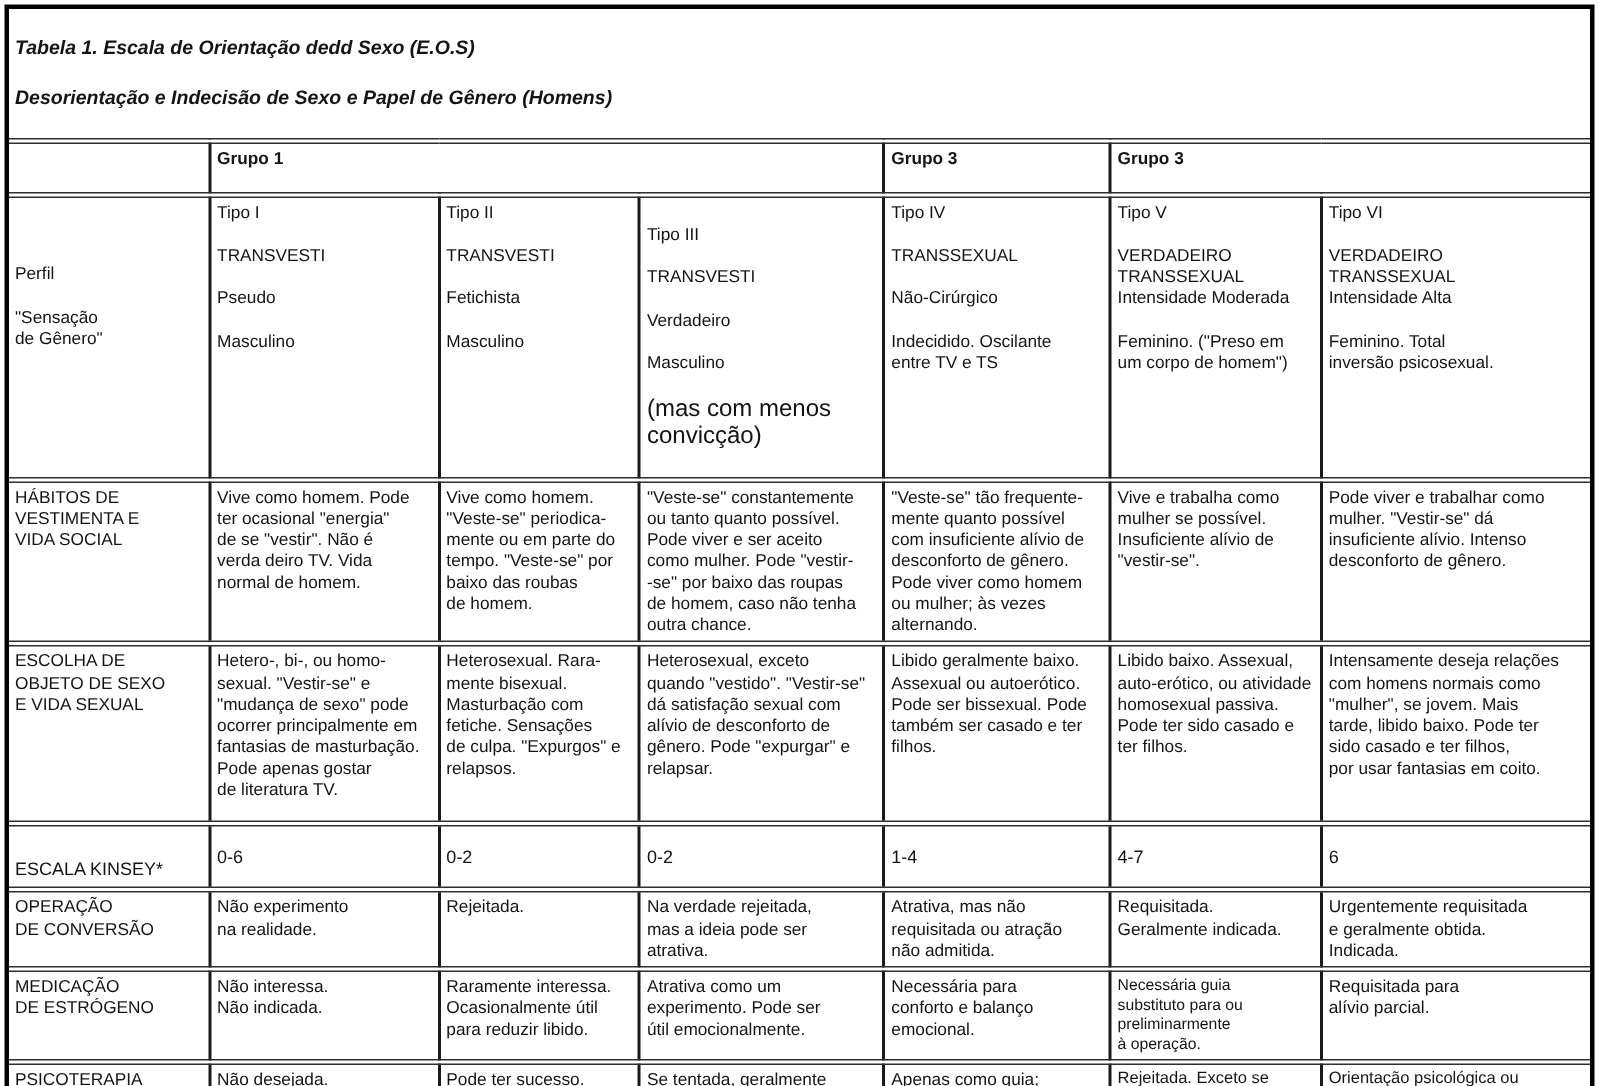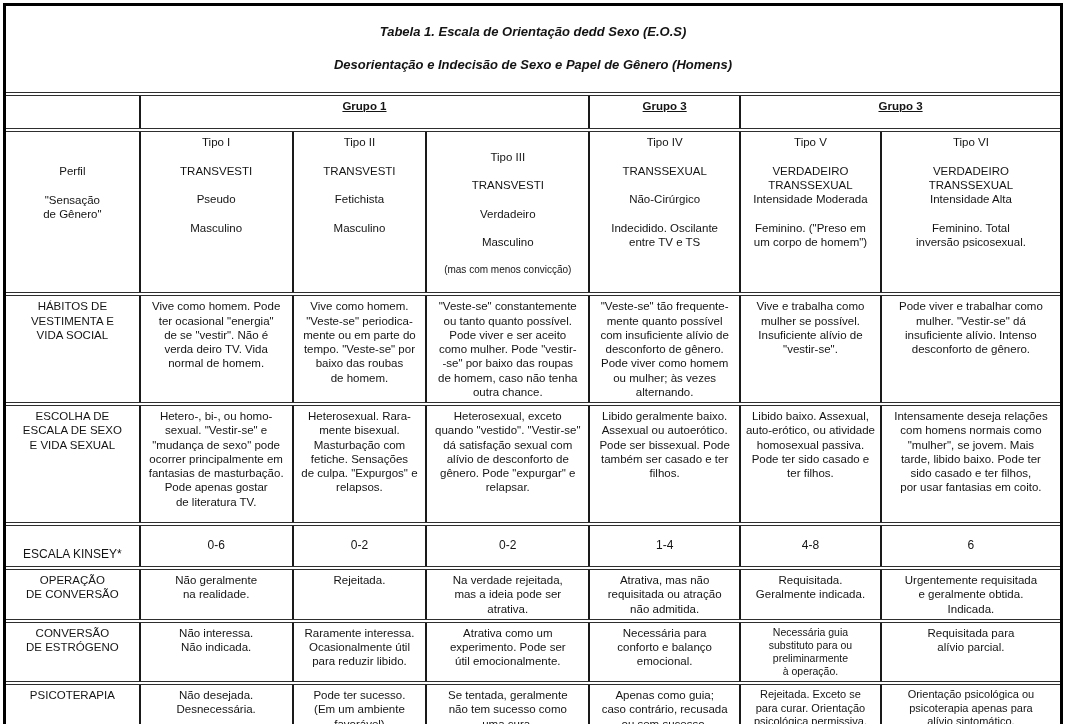--- a/index.html
+++ b/index.html
@@ -14,46 +14,44 @@
     width: 100%;
     table-layout: fixed;
     font-family: "Liberation Sans", "DejaVu Sans", sans-serif;
     color: #141414;
   }
   table.eos tr { border-top: 4px double #2e2e2e; }
   table.eos tr.title-row { border-top: none; }
   table.eos td {
     border-left: 2px solid #1a1a1a;
     vertical-align: top;
-    text-align: center;
     padding: 3px 4px;
     font-size: 11.5px;
     line-height: 1.24;
     white-space: pre-line;
     overflow: hidden;
   }
   table.eos td:first-child { border-left: none; }
 
   .title-row td { padding: 6px 4px 4px; }
   .doc-title, .doc-subtitle {
     font-weight: bold;
     font-style: italic;
     font-size: 13px;
     line-height: 1.45;
   }
   .group-row td {
     font-weight: bold;
     font-size: 12.5px;
     vertical-align: middle;
     height: 26px;
-    text-decoration: underline;
   }
   .perfil-row td { height: 118px; font-size: 12px; padding-top: 6px; }
-  .perfil-row td.lbl { padding-top: 32px; }
-  .note { font-size: 10px; line-height: 1.15; }
+  .perfil-row td.lbl { padding-top: 44px; }
+  .note { font-size: 16px; line-height: 1.15; }
 
   td.lbl { font-size: 12px; padding-top: 5px; }
 
   tr.r-habitos td { height: 82px; }
   tr.r-escolha td { height: 110px; }
   tr.r-kinsey td  { height: 18px; vertical-align: middle; font-size: 12px; padding-top: 2px; }
   tr.r-kinsey td.lbl { padding-top: 19px; }
   tr.r-operacao td { height: 40px; }
   tr.r-medicacao td { height: 50px; }
   tr.r-medicacao td.c5 { font-size: 10.5px; }
@@ -179,21 +177,21 @@
 Insuficiente alívio de
 "vestir-se".</td>
       <td>Pode viver e trabalhar como
 mulher. "Vestir-se" dá
 insuficiente alívio. Intenso
 desconforto de gênero.</td>
     </tr>
 
     <tr class="r-escolha">
       <td class="lbl">ESCOLHA DE
-ESCALA DE SEXO
+OBJETO DE SEXO
 E VIDA SEXUAL</td>
       <td>Hetero-, bi-, ou homo-
 sexual. "Vestir-se" e
 "mudança de sexo" pode
 ocorrer principalmente em
 fantasias de masturbação.
 Pode apenas gostar
 de literatura TV.</td>
       <td>Heterosexual. Rara-
 mente bisexual.
@@ -224,45 +222,45 @@
 sido casado e ter filhos,
 por usar fantasias em coito.</td>
     </tr>
 
     <tr class="r-kinsey">
       <td class="lbl">ESCALA KINSEY*</td>
       <td>0-6</td>
       <td>0-2</td>
       <td>0-2</td>
       <td>1-4</td>
-      <td>4-8</td>
+      <td>4-7</td>
       <td>6</td>
     </tr>
 
     <tr class="r-operacao">
       <td class="lbl">OPERAÇÃO
 DE CONVERSÃO</td>
-      <td>Não geralmente
+      <td>Não experimento
 na realidade.</td>
       <td>Rejeitada.</td>
       <td>Na verdade rejeitada,
 mas a ideia pode ser
 atrativa.</td>
       <td>Atrativa, mas não
 requisitada ou atração
 não admitida.</td>
       <td>Requisitada.
 Geralmente indicada.</td>
       <td>Urgentemente requisitada
 e geralmente obtida.
 Indicada.</td>
     </tr>
 
     <tr class="r-medicacao">
-      <td class="lbl">CONVERSÃO
+      <td class="lbl">MEDICAÇÃO
 DE ESTRÓGENO</td>
       <td>Não interessa.
 Não indicada.</td>
       <td>Raramente interessa.
 Ocasionalmente útil
 para reduzir libido.</td>
       <td>Atrativa como um
 experimento. Pode ser
 útil emocionalmente.</td>
       <td>Necessária para

